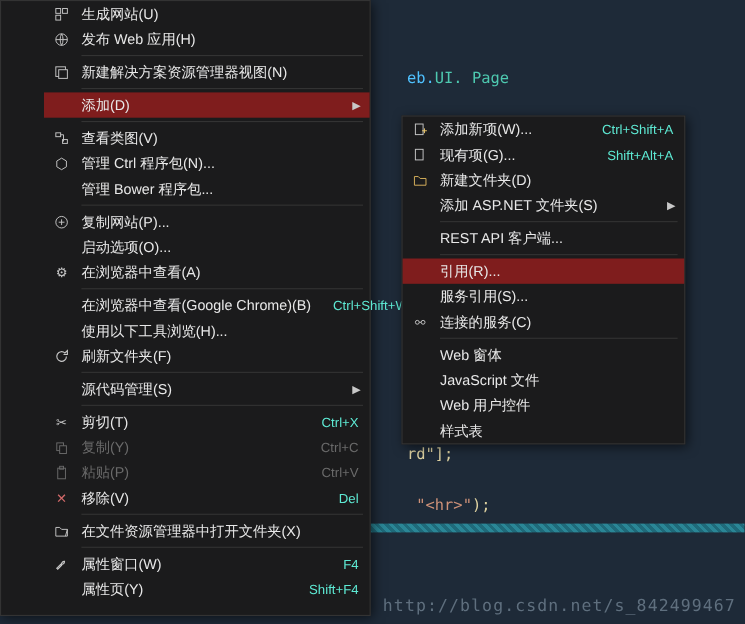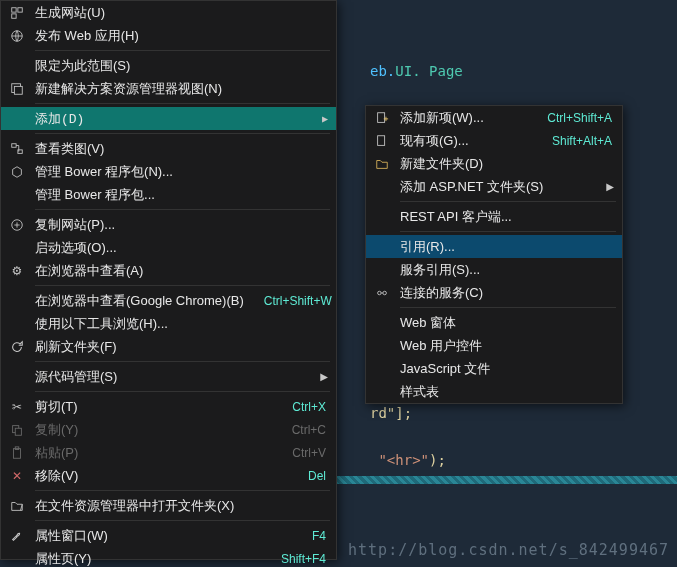--- a/index.html
+++ b/index.html
@@ -17,35 +17,36 @@
   .code-bg .st { color: #ce9178; }
   .code-line { white-space: pre; }
   .sep-bar { position: absolute; left: 0; right: 0; top: 476px; height: 8px; background: repeating-linear-gradient(45deg,#1f6a7a,#1f6a7a 3px,#2a8696 3px,#2a8696 6px); }
   .watermark { position: absolute; right: 8px; bottom: 8px; color: #5f6f7e; font-family: Consolas, monospace; font-size: 15px; letter-spacing: 1px; }
 
   .menu {
     position: absolute; top: 0; left: 0;
     width: 337px; height: 560px;
     background: #1b1b1c; border: 1px solid #333;
     box-shadow: 2px 2px 10px rgba(0,0,0,.6);
+    padding-left: 39px;
   }
   .submenu {
     position: absolute; top: 105px; left: 365px;
     width: 258px;
     background: #1b1b1c; border: 1px solid #333;
     box-shadow: 2px 2px 10px rgba(0,0,0,.6);
   }
   .mi {
     display: flex; align-items: center;
     height: 23px; padding: 0 10px 0 34px;
     position: relative; cursor: default;
   }
   .mi.disabled { color: #6a6a6a; gap: 24px; }
-  .mi.hover { background: #0f766e; font-family: Liberation Mono, monospace; }
-  .mi.highlight { background: #0c4a6e; }
+  .mi.hover { background: #7f1d1d; }
+  .mi.highlight { background: #7f1d1d; }
   .mi .label { flex: 1; white-space: nowrap; }
   .mi .shortcut { color: #5eead4; padding-left: 20px; font-size: 12px; }
   .mi.disabled .shortcut { color: #6a6a6a; }
   .mi .arrow { position: absolute; right: 8px; font-size: 10px; color: #c8c8c8; }
   .sep { height: 1px; background: #333; margin: 3px 6px 3px 34px; }
   .icon {
     position: absolute; left: 8px; top: 50%; transform: translateY(-50%);
     width: 16px; height: 16px; display: flex; align-items: center; justify-content: center;
     color: #c5c5c5; font-size: 12px;
   }
@@ -79,23 +80,20 @@
     <span class="icon">
         <svg viewBox="0 0 16 16" fill="none" stroke="currentColor" stroke-width="1">
           <circle cx="8" cy="8" r="6"></circle>
           <path d="M2 8h12M8 2c2 3 2 9 0 12M8 2c-2 3-2 9 0 12"></path>
         </svg>
       </span>
     <span class="label">发布 Web 应用(H)</span>
   </div>
   <div class="sep"></div>
   <div class="mi">
-      <span class="label">限定为此范围(S)</span>
-    </div>
-  <div class="mi">
     <span class="icon">
         <svg viewBox="0 0 16 16" fill="none" stroke="currentColor" stroke-width="1">
           <rect x="2" y="2" width="10" height="10"></rect>
           <rect x="5" y="5" width="9" height="9" fill="#1b1b1c"></rect>
         </svg>
       </span>
     <span class="label">新建解决方案资源管理器视图(N)</span>
   </div>
   <div class="sep"></div>
   <div class="mi hover">
@@ -112,21 +110,21 @@
         </svg>
       </span>
     <span class="label">查看类图(V)</span>
   </div>
   <div class="mi">
     <span class="icon">
         <svg viewBox="0 0 16 16" fill="none" stroke="currentColor" stroke-width="1">
           <path d="M3 5l5-3 5 3v6l-5 3-5-3z"></path>
         </svg>
       </span>
-    <span class="label">管理 Bower 程序包(N)...</span>
+    <span class="label">管理 Ctrl 程序包(N)...</span>
   </div>
   <div class="mi">
       <span class="label">管理 Bower 程序包...</span>
     </div>
   <div class="sep"></div>
   <div class="mi">
     <span class="icon">
         <svg viewBox="0 0 16 16" fill="none" stroke="currentColor" stroke-width="1">
           <circle cx="8" cy="8" r="6"></circle>
           <path d="M5 8h6M8 5v6"></path>
@@ -271,21 +269,21 @@
           <path d="M7 8h2"></path>
         </svg>
       </span>
     <span class="label">连接的服务(C)</span>
   </div>
   <div class="sep"></div>
   <div class="mi">
       <span class="label">Web 窗体</span>
     </div>
   <div class="mi">
+      <span class="label">JavaScript 文件</span>
+    </div>
+  <div class="mi">
       <span class="label">Web 用户控件</span>
     </div>
   <div class="mi">
-      <span class="label">JavaScript 文件</span>
-    </div>
-  <div class="mi">
       <span class="label">样式表</span>
     </div>
 </div>
 
 </body></html>

